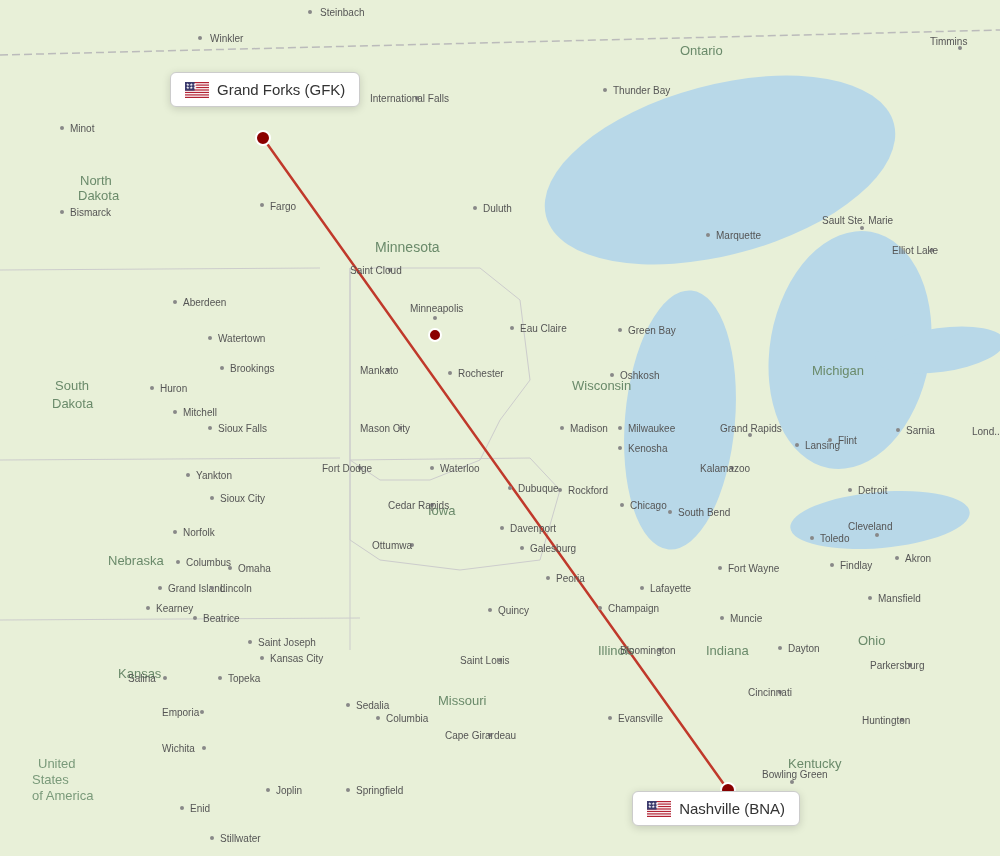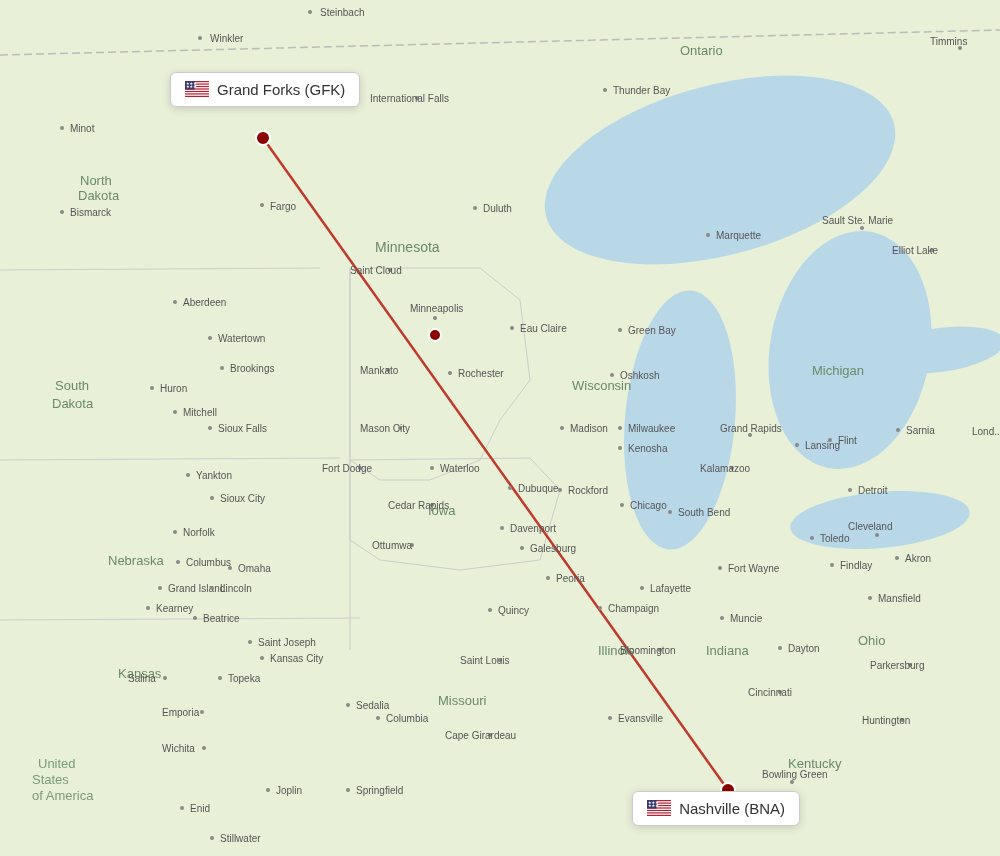--- a/index.html
+++ b/index.html
@@ -20,21 +20,21 @@
     }
 
     
     .airport-tooltip {
       position: absolute;
       background: white;
       border: 1px solid #ccc;
       border-radius: 6px;
       padding: 8px 14px;
       display: flex;
-      align-items: flex-start;
+      align-items: flex-end;
       gap: 8px;
       font-size: 15px;
       font-weight: 500;
       color: #333;
       box-shadow: 0 2px 8px rgba(0,0,0,0.15);
       white-space: nowrap;
       z-index: 10;
     }
 
     #tooltip-gfk {

